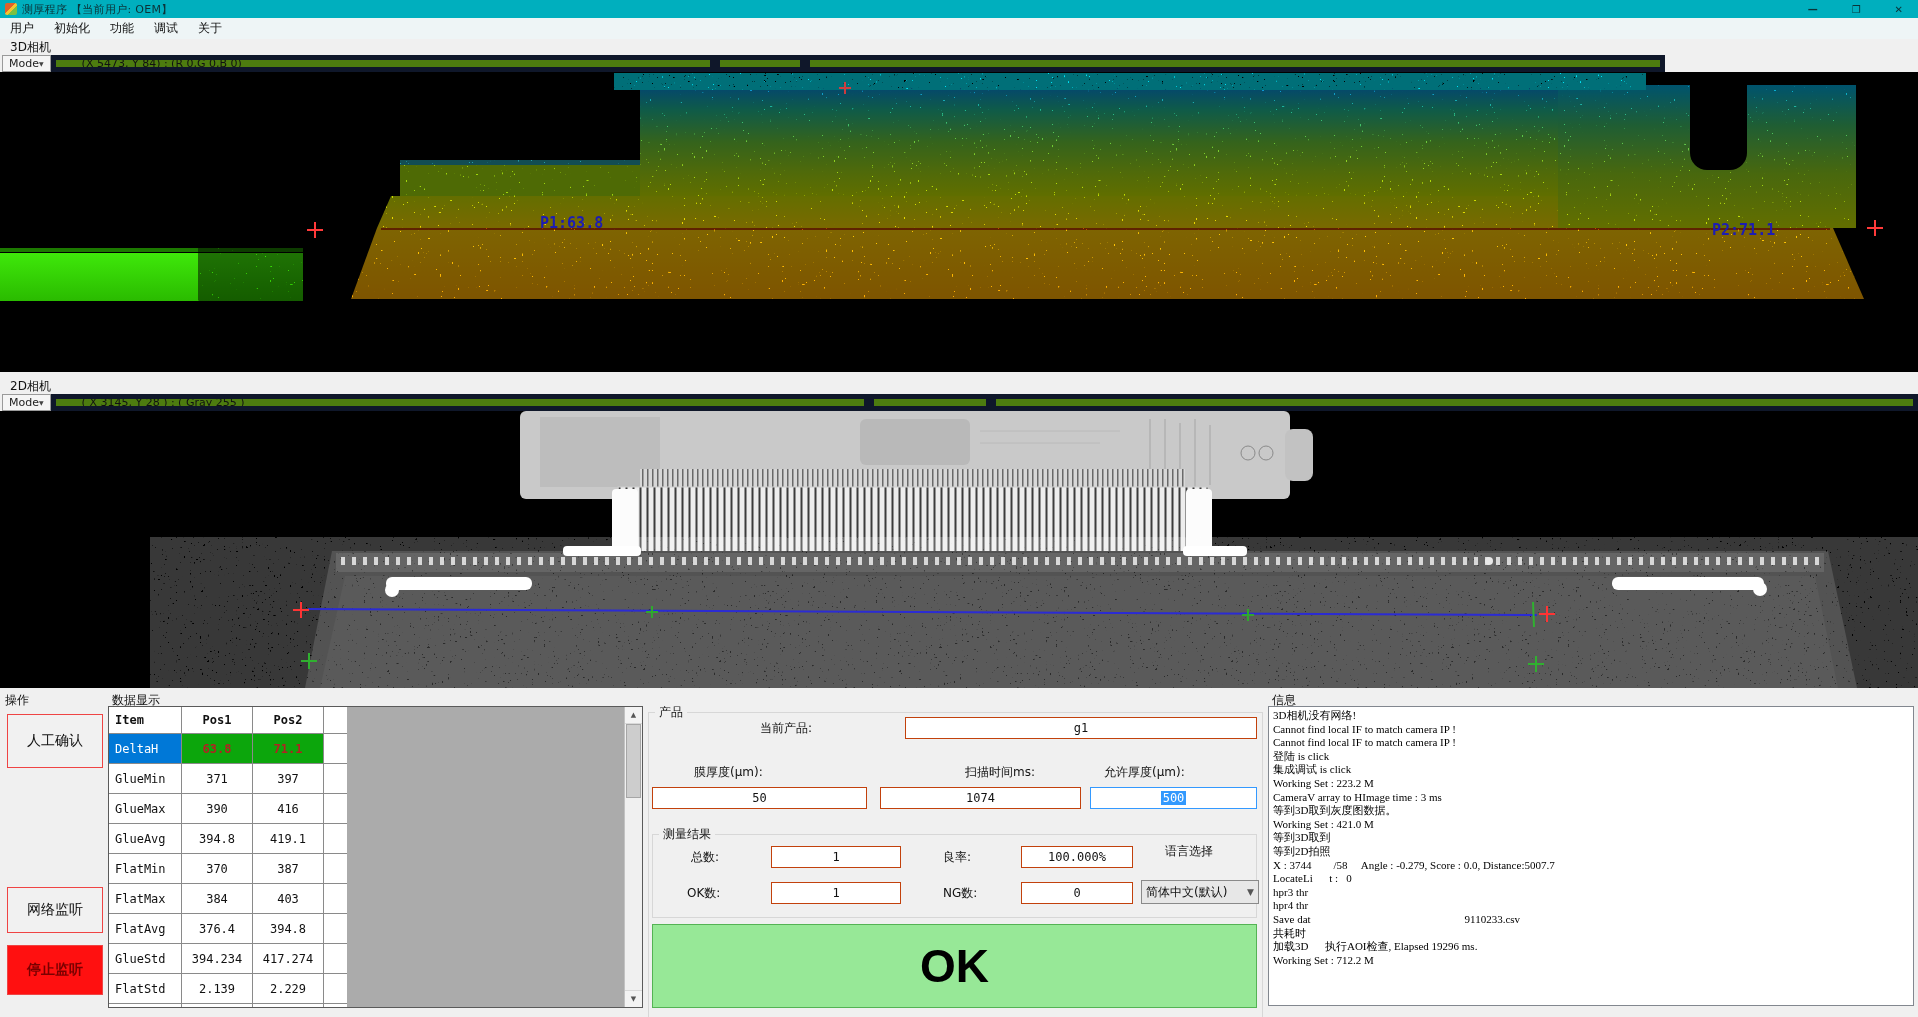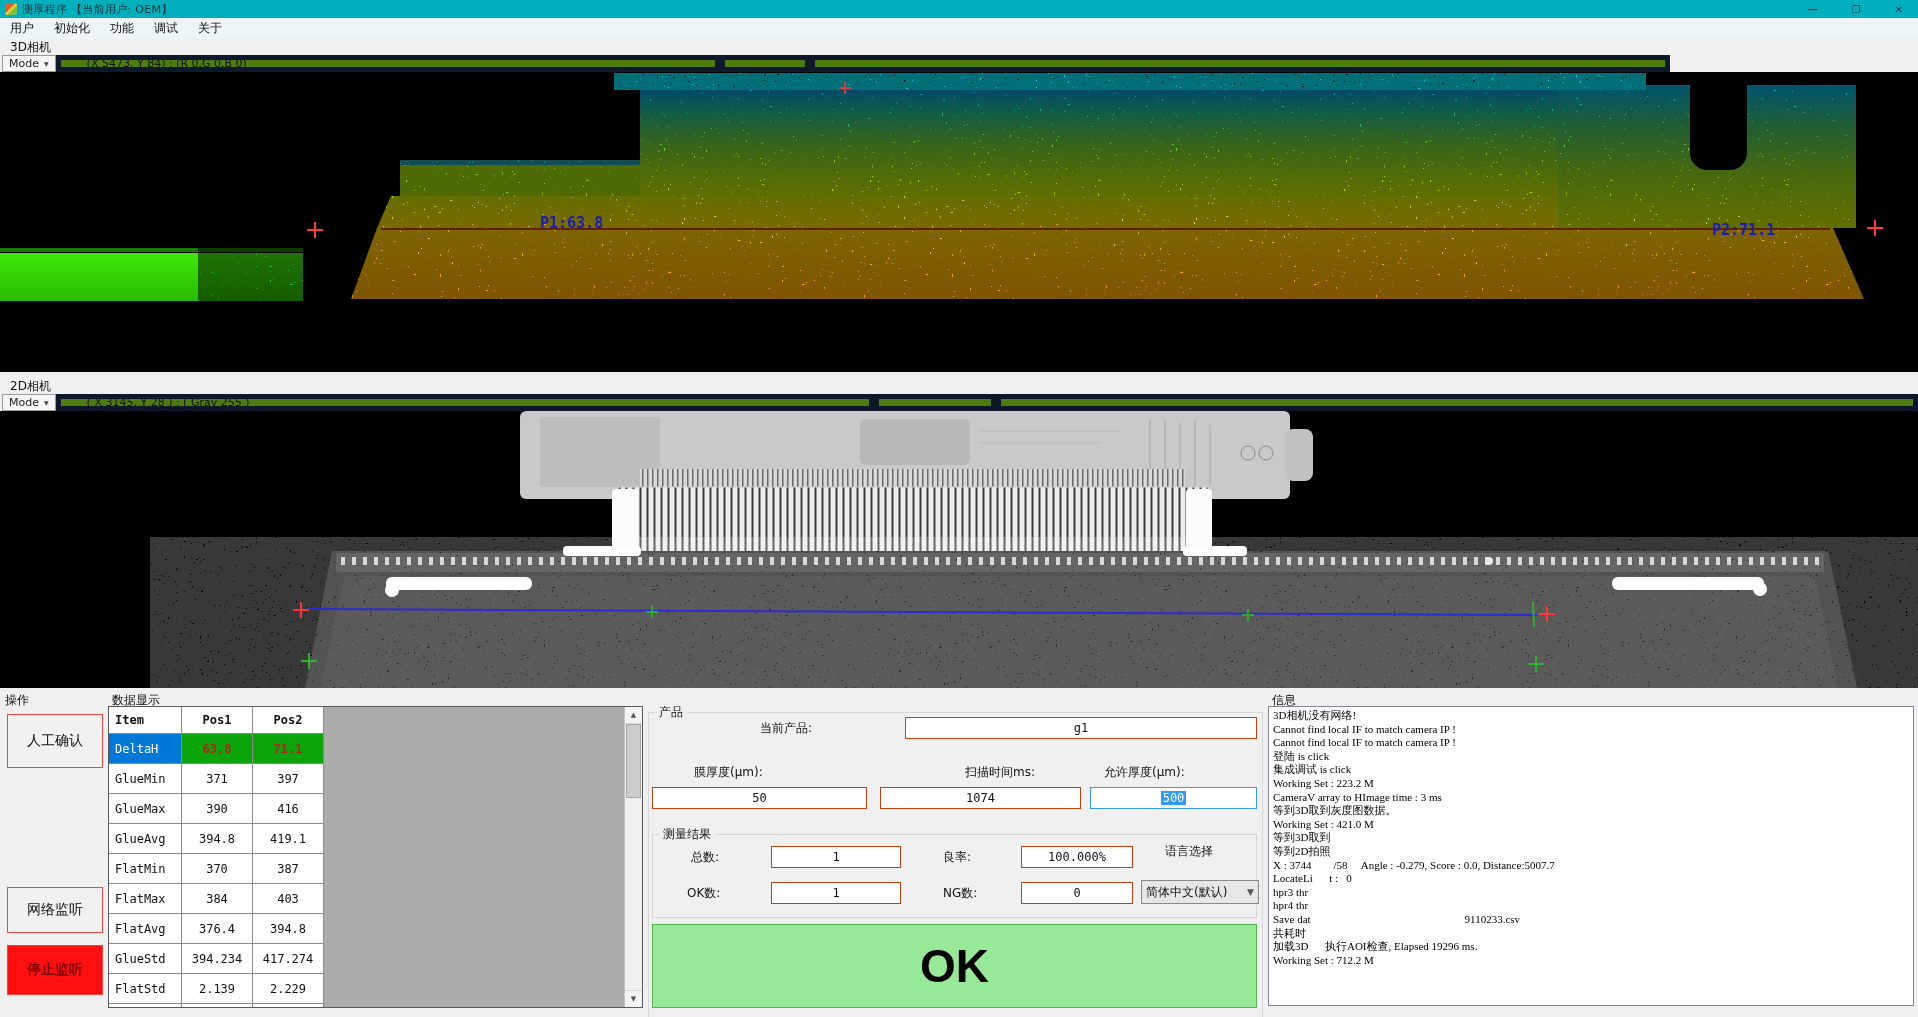--- a/index.html
+++ b/index.html
@@ -7,39 +7,39 @@
        font-family:"DejaVu Sans","Liberation Sans",sans-serif;color:#111}
   .titlebar{height:18px;background:#00AFBE;display:flex;align-items:center;padding:0 5px;gap:5px}
   .app-icon{width:12px;height:12px;background:linear-gradient(135deg,#e0622b 0 45%,#f4c430 45% 60%,#7ac143 60% 100%);border-radius:2px}
   .title{font-size:11px;font-weight:normal;color:#0B3338;letter-spacing:.3px}
   .win-controls{margin-left:auto;display:flex;gap:34px;padding-right:10px;color:#0B3338;font-size:10px;font-weight:bold}
   .wbtn{cursor:default}
   .menubar{height:21px;display:flex;align-items:center;background:#EEF5F6;font-size:12px}
   .menu-item{padding:2px 10px}
   .section-label{height:16px;line-height:16px;font-size:12px;padding-left:10px}
   .mode-row{height:17px;display:flex;align-items:stretch;font-size:11px;padding-left:2px}
-  .mode-btn{display:flex;align-items:center;gap:5px;border:1px solid #9A9A9A;background:#F5F5F5;padding:0 6px;font-size:11px;color:#222}
+  .mode-btn{display:flex;align-items:center;border:1px solid #9A9A9A;background:#F5F5F5;padding:0 6px;font-size:11px;color:#222}
   .mode-btn .arr{font-size:6px;color:#444}
   .status-seg{border:5px solid #0f172a;background:#4d7c0f;display:flex;align-items:center;white-space:nowrap;overflow:hidden}
   .seg-a{width:628px;padding-left:26px}
   .seg-b{width:80px}
   .seg-c{flex:0 0 850px}
   .seg-a2{width:782px;padding-left:26px}
   .seg-b2{width:112px}
   .seg-c2{flex:1}
   .img3d{height:300px;background:#eab308;line-height:0}
   .gap6{height:6px}
   .img2d{height:277px;background:#000;line-height:0}
   .bottom{position:relative;height:325px}
   .panel-label{position:absolute;font-size:12px;white-space:nowrap}
   .btn{position:absolute;background:#F1F1F1;border:1px solid #ef4444;font-size:14px;display:flex;align-items:center;justify-content:center}
   .btn.stop{background:#FF1010;color:#7A0000;font-weight:bold}
   
   .tblwrap{position:absolute;left:108px;top:18px;width:533px;height:300px;border:1px solid #5A5A5A;background:#ABABAB;display:flex;overflow:hidden}
-  .tbl{width:215px;background:#7dd3fc;overflow:hidden}
+  .tbl{width:238px;background:#7dd3fc;overflow:hidden}
   .trow{display:flex;height:29px;border-bottom:1px solid #8A8A8A;background:#fff}
   .trow.hdr{height:26px;font-weight:bold}
   .tcell{display:flex;align-items:center;justify-content:center;border-right:1px solid #8A8A8A;
          font-family:"DejaVu Sans Mono","Liberation Mono",monospace;font-size:12px;box-sizing:border-box}
   .c-item{width:73px;justify-content:flex-start;padding-left:6px}
   .c-pos{width:71px}
   .trow.sel .c-item{background:#0078D7;color:#fff}
   .trow.sel .c-pos{background:#0CA60C;color:#B22222;font-weight:bold}
   .vscroll{margin-left:auto;width:17px;background:#F0F0F0;border-left:1px solid #C2C2C2;position:relative}
   .sb-btn{height:16px;display:flex;align-items:center;justify-content:center;font-size:7px;color:#555;background:#F3F3F3;border-bottom:1px solid #D8D8D8}

